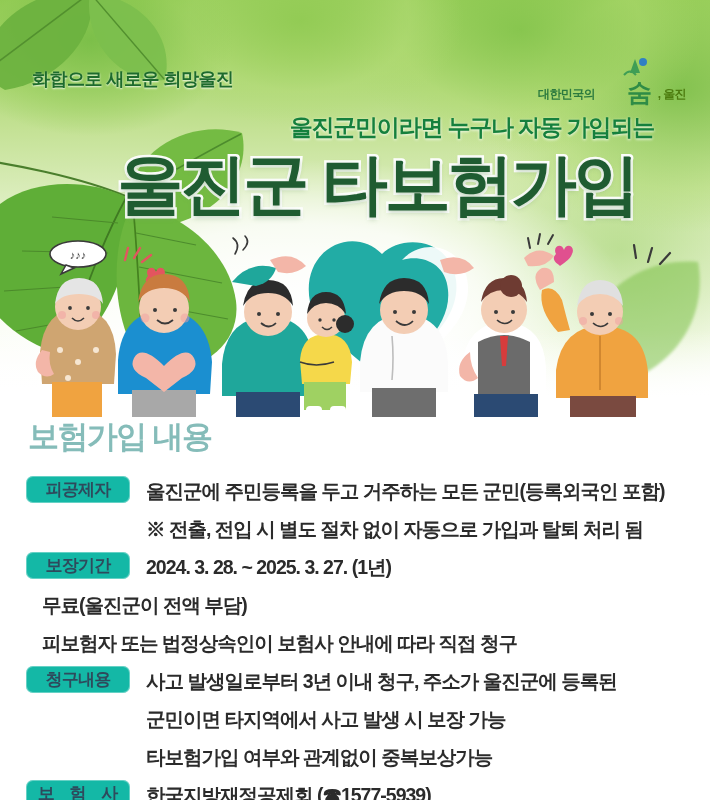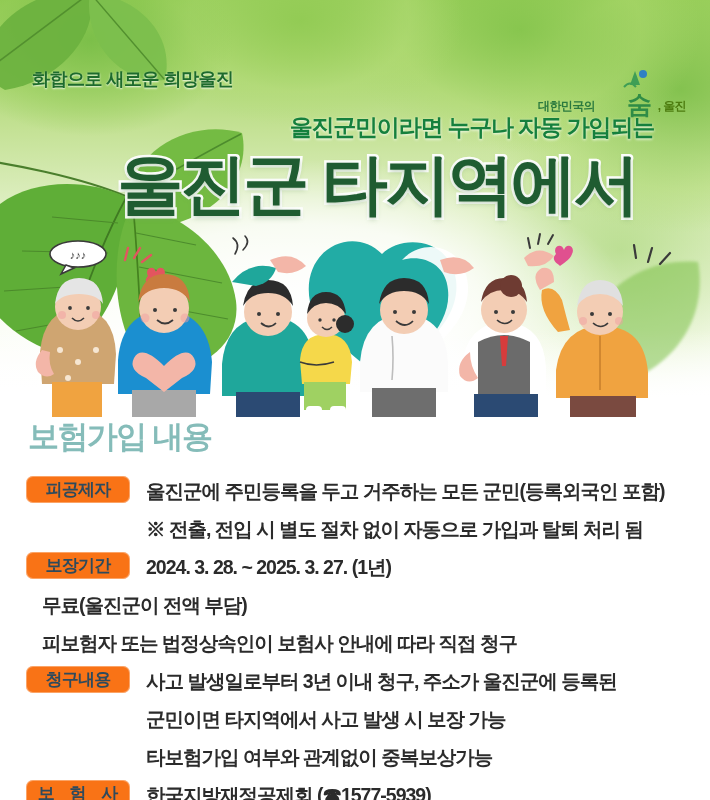--- a/index.html
+++ b/index.html
@@ -44,21 +44,21 @@
 
   
   .slogan {
     position:absolute; left:32px; top:55px;
     font-size:18px; font-weight:bold; color:#1d6b2c;
     letter-spacing:-.5px; white-space:nowrap;
     text-shadow:0 1px 2px rgba(255,255,255,.85);
     margin-top:12px;
   }
   .brand-logo {
-    position:absolute; right:22px; top:65px;
+    position:absolute; right:22px; top:53px;
     width:150px; height:52px;
   }
   .brand-logo .brand-text {
     position:absolute; left:0; bottom:2px;
     font-size:12px; font-weight:bold; color:#2b7a3e;
     letter-spacing:-.6px; white-space:nowrap;
   }
   .brand-logo .brand-mark {
     position:absolute; right:36px; bottom:0px;
     font-size:25px; font-weight:bold; color:#2f8c46;
@@ -95,21 +95,21 @@
   .section-heading {
     position:absolute; left:28px; top:416px;
     font-size:31px; font-weight:bold; color:#85bcb9;
     letter-spacing:-1.6px; white-space:nowrap;
   }
 
   .rows { position:absolute; left:26px; top:474px; width:700px; }
   .row { position:relative; display:flex; align-items:flex-start; }
   .badge {
     flex:0 0 auto; width:104px; height:27px; margin-top:2px;
-    background:#f97316; border-radius:7px;
+    background:#14b8a6; border-radius:7px;
     color:#2e4a5c; font-size:17px; font-weight:bold;
     display:flex; align-items:center; justify-content:center;
     letter-spacing:-.8px; white-space:nowrap;
     box-shadow:inset 0 0 0 1px rgba(255,255,255,.35);
   }
   .badge.spaced { letter-spacing:5px; text-indent:5px; }
   .badge-ghost { flex:0 0 auto; width:104px; height:1px; }
   .val {
     flex:1 1 auto; padding-left:16px;
     font-size:19.5px; color:#2b2b2b; font-weight:bold;
@@ -179,21 +179,21 @@
         <path d="M8 18 L13 4 L18 18 Z" fill="#3f9e55"></path>
         <circle cx="21" cy="7" r="4" fill="#2f80c4"></circle>
         <path d="M2 20 q6 -7 12 0" stroke="#3f9e55" stroke-width="2" fill="none"></path>
       </svg>
     </span>
     <span class="brand-mark">숨</span>
     <span class="brand-suffix">, 울진</span>
   </div>
 
   <div class="subtitle">울진군민이라면 누구나 자동 가입되는</div>
-  <div class="title">울진군 타지역에서</div>
+  <div class="title">울진군 타보험가입</div>
 
   <div class="illus">
     <svg width="710" height="185" viewBox="0 0 710 185">
 
       <g>
         <path d="M310 70 C 300 18, 352 -8, 382 22 C 402 2, 450 6, 456 48 C 462 96, 404 126, 384 152 C 360 124, 318 104, 310 70 Z" fill="#16a8a0" opacity="0.95"></path>
         <path d="M402 28 C 424 4, 466 14, 468 54 C 470 98, 418 126, 392 152 C 412 122, 452 96, 448 58 C 446 30, 420 22, 402 28 Z" fill="#ffffff" opacity="0.92"></path>
       </g>
 
       <g>

